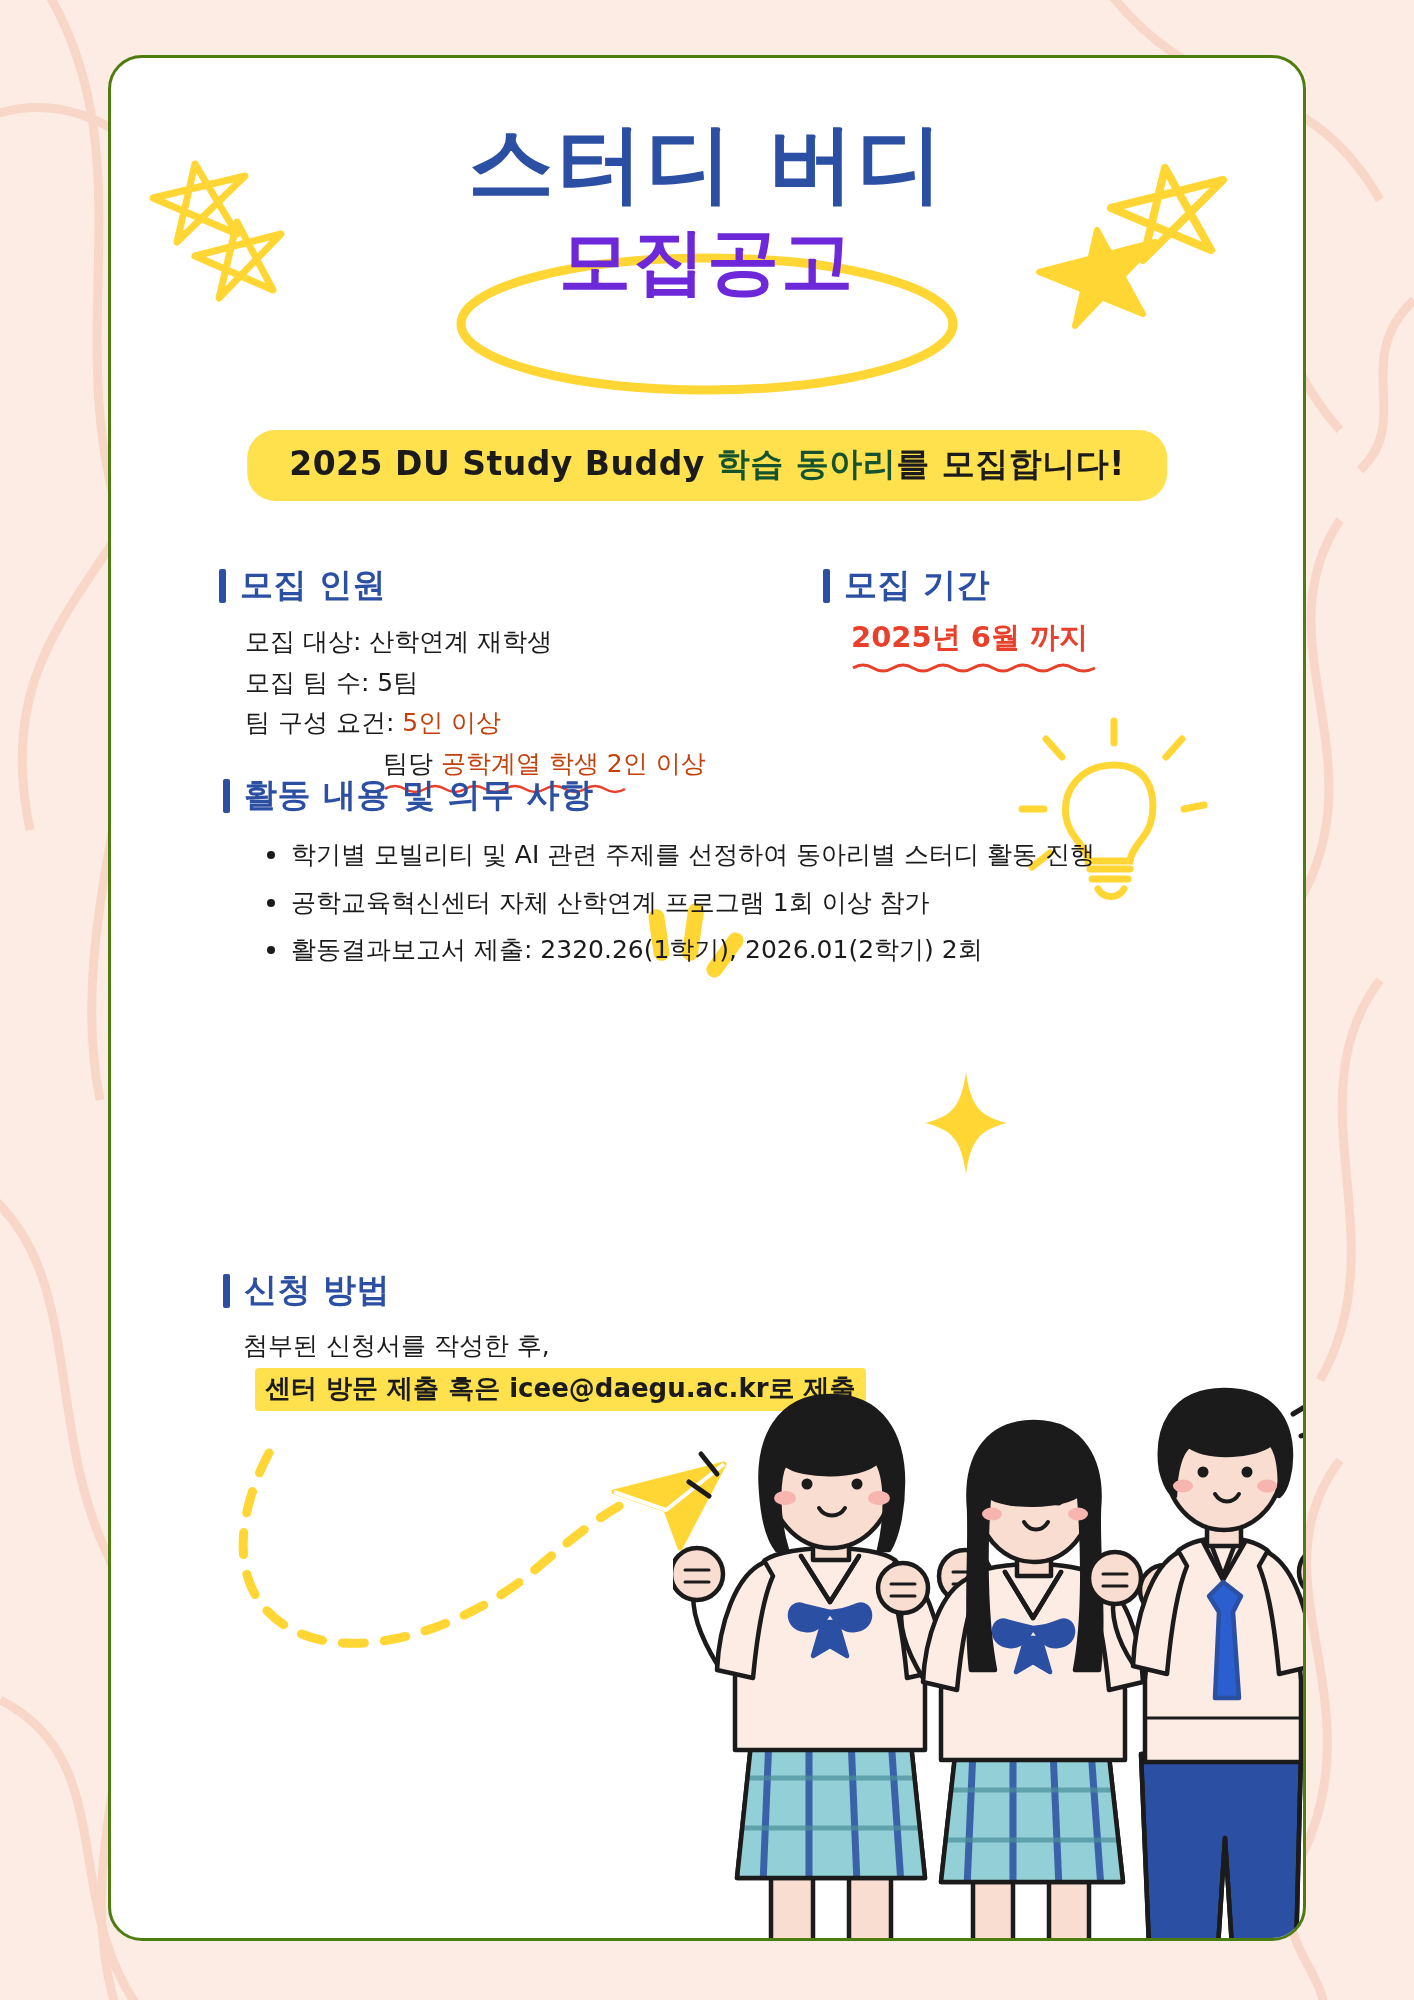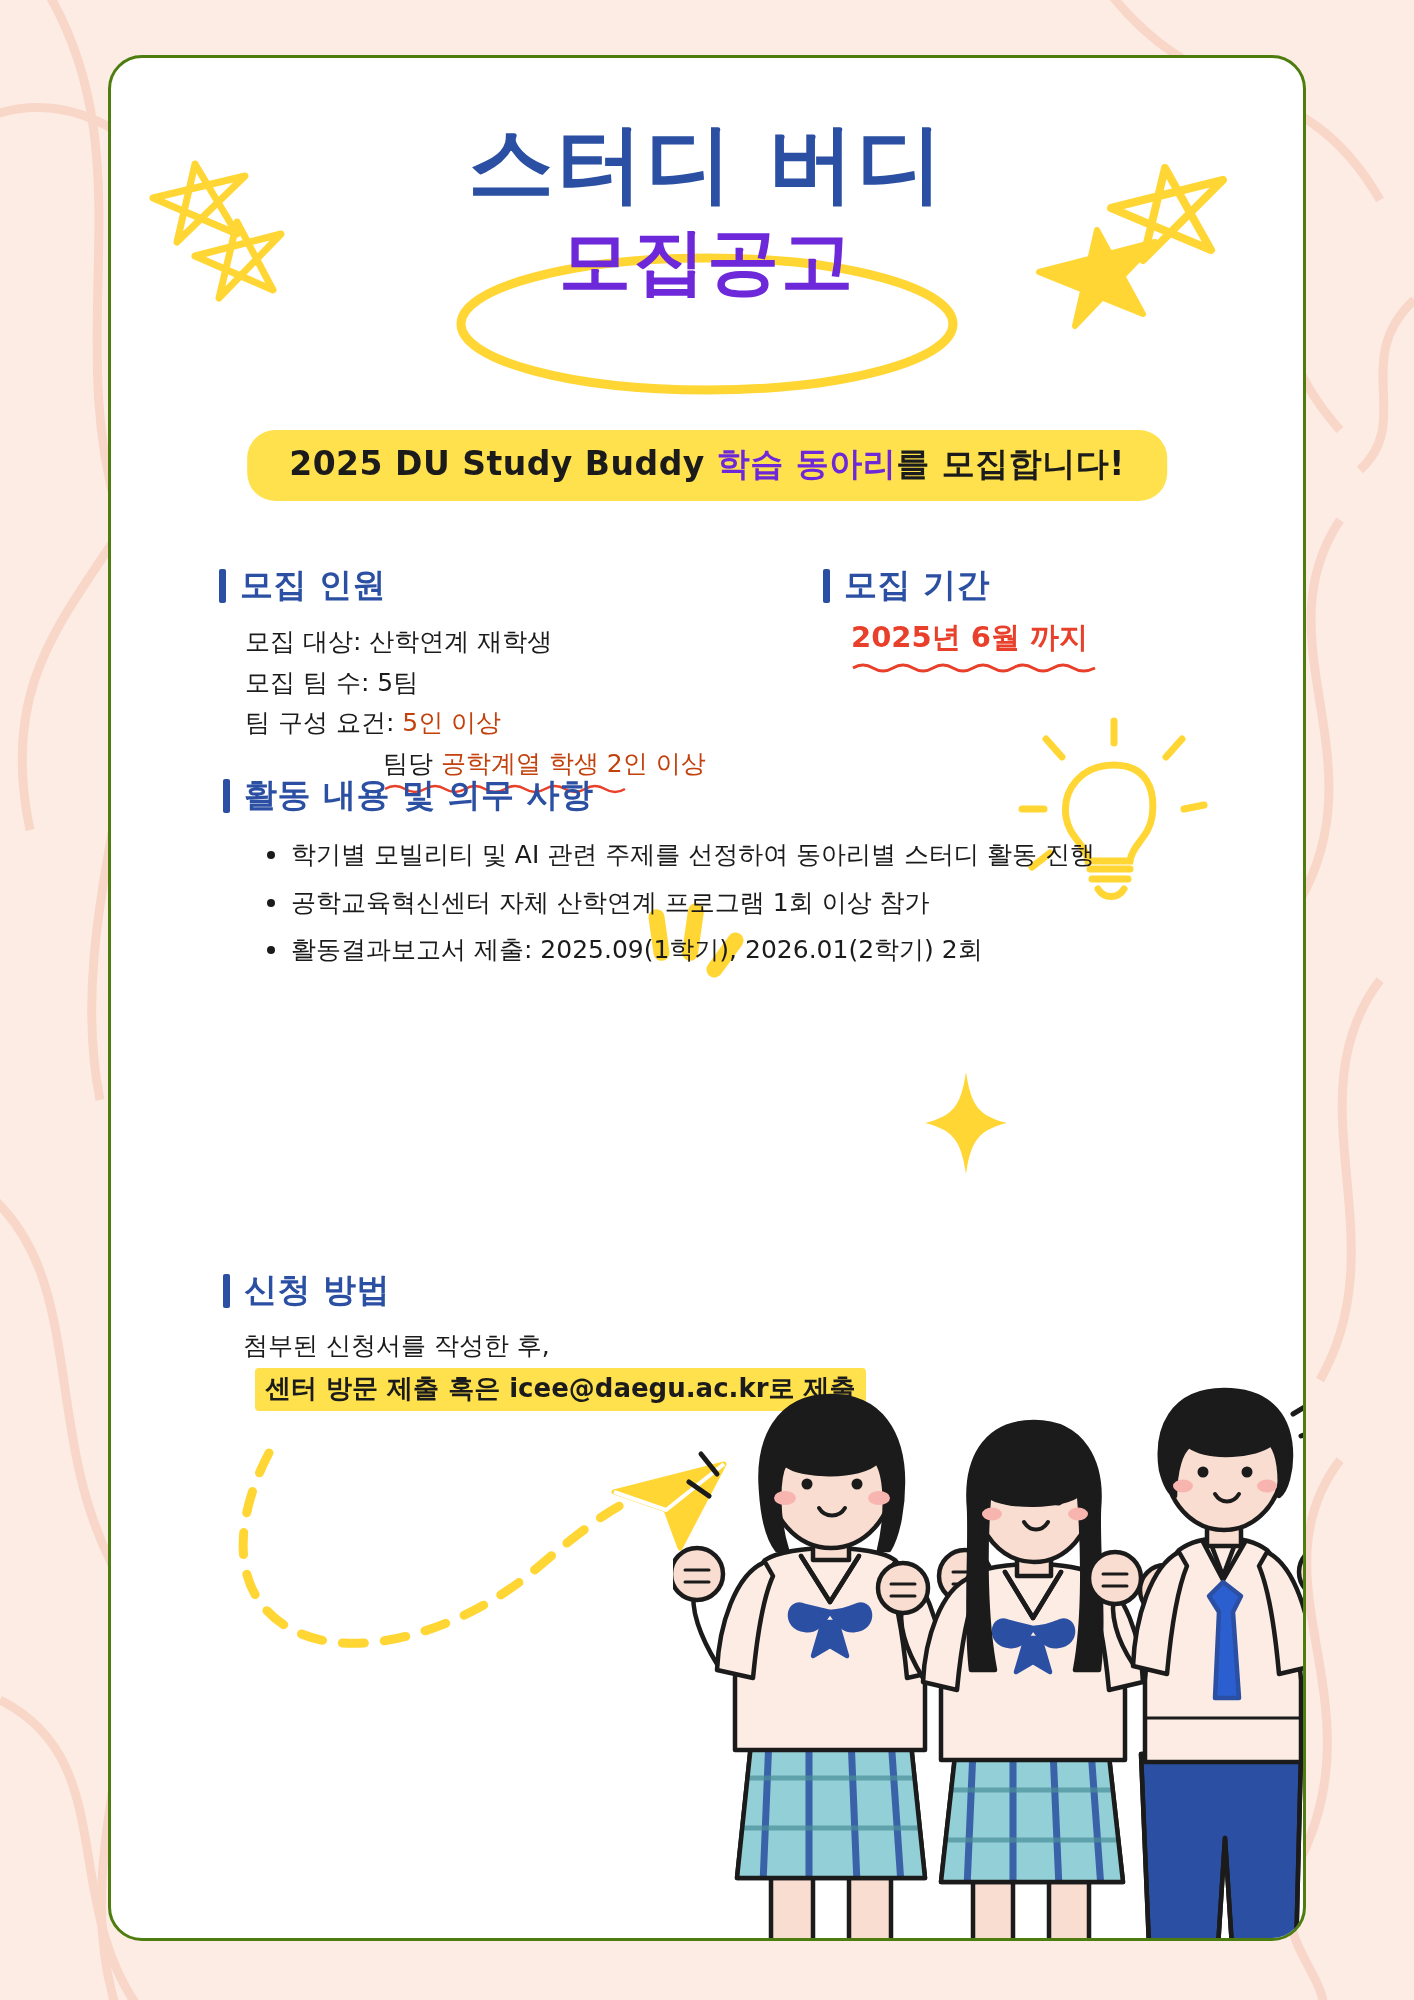--- a/index.html
+++ b/index.html
@@ -91,21 +91,21 @@
     white-space: nowrap;
     z-index: 3;
   }
   .banner span {
     font-family: "DejaVu Sans", sans-serif;
     font-weight: bold;
     font-size: 33px;
     letter-spacing: 0.5px;
   }
   .banner .b-dark { color: #1b1b1b; }
-  .banner .b-red { color: #6d28d9; }
+  .banner .b-red { color: #14532d; }
 
   
   .sec-head {
     display: flex;
     align-items: center;
     gap: 14px;
   }
   .sec-bar {
     width: 7px;
     height: 34px;
@@ -313,21 +313,21 @@
   </svg>
 
   <div class="sec" id="sec-activity">
     <div class="sec-head">
       <span class="sec-bar"></span>
       <span class="sec-title">활동 내용 및 의무 사항</span>
     </div>
     <ul class="bullets">
       <li>학기별 모빌리티 및 AI 관련 주제를 선정하여 동아리별 스터디 활동 진행</li>
       <li>공학교육혁신센터 자체 산학연계 프로그램 1회 이상 참가</li>
-      <li>활동결과보고서 제출: 2025.09(1학기), 2026.01(2학기) 2회</li>
+      <li>활동결과보고서 제출: 2320.26(1학기), 2026.01(2학기) 2회</li>
     </ul>
   </div>
 
   <svg class="deco" style="left:530px;top:845px;" width="120" height="110" viewBox="0 0 120 110">
     <g fill="#ffd633">
       <rect x="10" y="6" width="16" height="52" rx="8" transform="rotate(-8 18 32)"></rect>
       <rect x="44" y="0" width="16" height="58" rx="8" transform="rotate(8 52 29)"></rect>
       <rect x="76" y="26" width="16" height="52" rx="8" transform="rotate(36 84 52)"></rect>
     </g>
   </svg>

